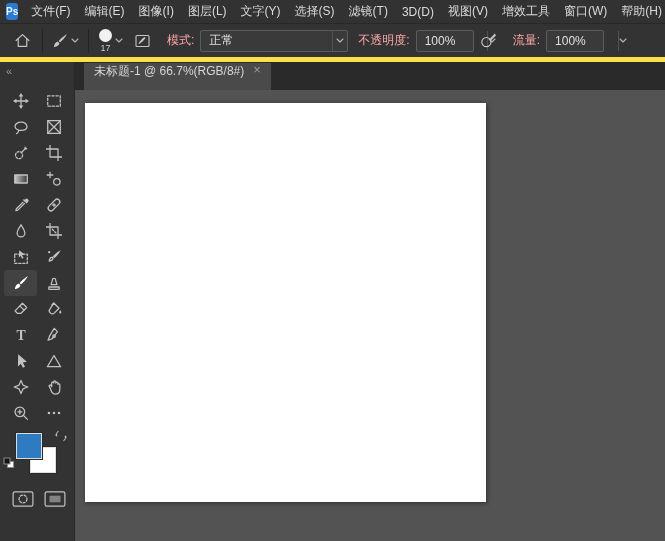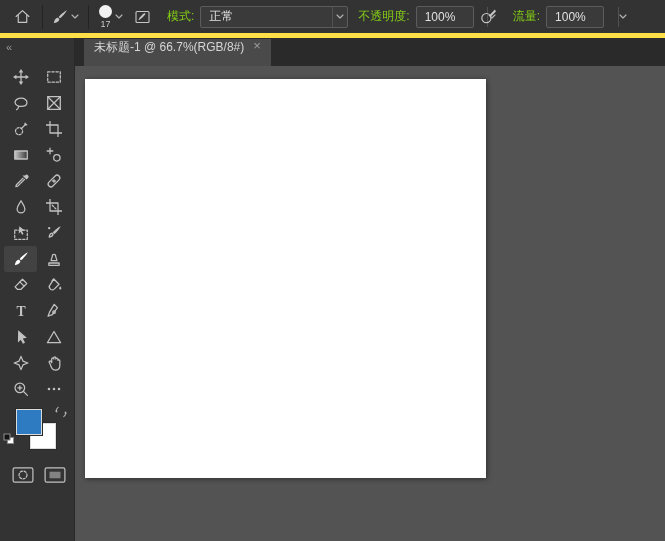--- a/index.html
+++ b/index.html
@@ -18,21 +18,21 @@
   .optionsbar { height:38px; flex:0 0 38px; background:#333333; border-bottom:5px solid #fde047;
                 display:flex; align-items:center; padding:0 8px; color:#cfcfcf; font-size:12px; }
   .opt-icon { color:#c6c6c6; display:flex; align-items:center; justify-content:center; padding:0 6px; }
   .opt-sep { width:1px; height:24px; background:#232323; margin:0 5px; }
   .tool-preset { display:flex; align-items:center; gap:3px; padding:2px 4px; border-radius:2px; color:#c6c6c6; }
   .brush-preview { display:flex; align-items:center; gap:3px; padding:0 5px; color:#c6c6c6; }
   .brush-preview .dot-wrap { display:flex; flex-direction:column; align-items:center; }
   .brush-dot { width:13px; height:13px; background:#f2f2f2; border-radius:50%; }
   .brush-size { font-size:9px; color:#c9c9c9; margin-top:1px; }
   .chev { display:flex; align-items:center; color:#b5b5b5; }
-  .opt-label { margin:0 6px 0 10px; white-space:nowrap; color:#84cc16; }
+  .opt-label { margin:0 6px 0 10px; white-space:nowrap; color:#fca5a5; }
   .dropdown { height:22px; background:#3a3a3a; border:1px solid #5c5c5c; border-radius:2px;
               display:flex; align-items:center; color:#e0e0e0; }
   .dropdown .val { padding:0 8px; flex:1; white-space:nowrap; }
   .dropdown .dd-btn { width:15px; align-self:stretch; display:flex; align-items:center; justify-content:center; border-left:1px solid #515151; color:#b5b5b5; }
   .dd-mode { width:148px; }
   .dd-small { width:58px;gap:24px; }
 
   
   .main { flex:1; display:flex; min-height:0; }
 
@@ -62,20 +62,37 @@
 
   .pasteboard { flex:1; position:relative; background:#535353; }
   .canvas { position:absolute; left:10px; top:13px; width:401px; height:399px; background:#ffffff;
             box-shadow:1px 1px 5px rgba(0,0,0,0.45); }
 </style>
 </head>
 <body>
 
 <div class="app">
 
+  <div class="menubar">
+    <div class="ps-logo">Ps</div>
+    <div class="menu-list">
+        <div class="menu-item">文件(F)</div>
+        <div class="menu-item">编辑(E)</div>
+        <div class="menu-item">图像(I)</div>
+        <div class="menu-item">图层(L)</div>
+        <div class="menu-item">文字(Y)</div>
+        <div class="menu-item">选择(S)</div>
+        <div class="menu-item">滤镜(T)</div>
+        <div class="menu-item">3D(D)</div>
+        <div class="menu-item">视图(V)</div>
+        <div class="menu-item">增效工具</div>
+        <div class="menu-item">窗口(W)</div>
+        <div class="menu-item">帮助(H)</div>
+      </div>
+  </div>
 
   <div class="optionsbar">
     <div class="opt-icon">
       <svg class="icon-svg" width="17" height="17" viewBox="0 0 16 16">
         <path d="M2 8l6-5.5L14 8"></path>
           <path d="M4 7v6.5h8V7"></path>
       </svg>
     </div>
     <div class="opt-sep"></div>
     <div class="tool-preset">

